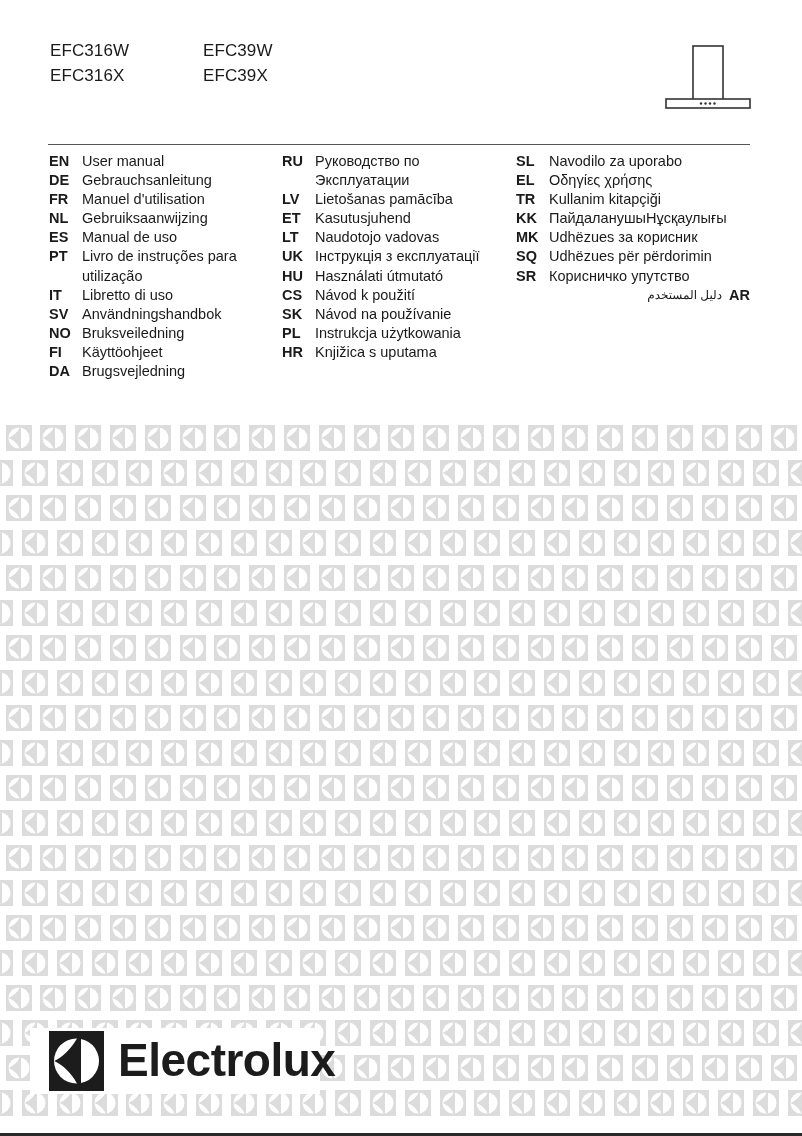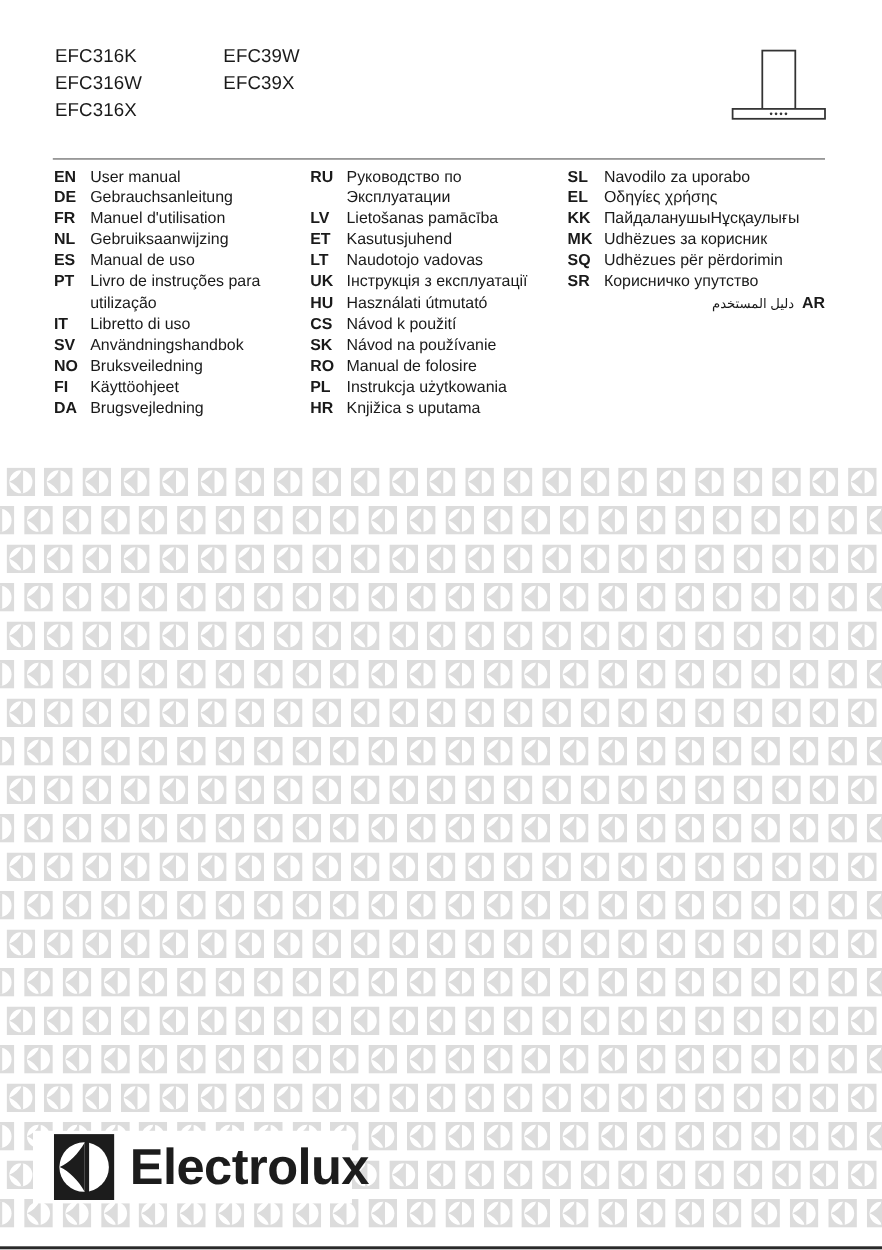--- a/index.html
+++ b/index.html
@@ -31,21 +31,20 @@
   .logo-mark { position: absolute; left: 49px; top: 1031px; width: 55px; height: 60px; }
   .logo-text { position: absolute; left: 118px; top: 1030px; font-size: 46px; font-weight: bold; letter-spacing: -0.5px; color: #1c1c1c; line-height: 60px; }
 
   .bottom-rule { position: absolute; left: 0; top: 1133px; width: 802px; height: 3px; background: #2a2a2a; }
 </style>
 </head>
 <body>
 
 <div class="models">
   <div class="model-col c1">
-    <div class="model">EFC316K</div>
     <div class="model">EFC316W</div>
     <div class="model">EFC316X</div>
   </div>
   <div class="model-col c2">
     <div class="model">EFC39W</div>
     <div class="model">EFC39X</div>
   </div>
 </div>
 
 <svg class="hood" viewBox="0 0 88 68">
@@ -141,41 +140,41 @@
     </div>
   <div class="lang-row">
       <span class="lang-code">CS</span>
       <span class="lang-text">Návod k použití</span>
     </div>
   <div class="lang-row">
       <span class="lang-code">SK</span>
       <span class="lang-text">Návod na používanie</span>
     </div>
   <div class="lang-row">
-      <span class="lang-code">RO</span>
-      <span class="lang-text">Manual de folosire</span>
-    </div>
-  <div class="lang-row">
       <span class="lang-code">PL</span>
       <span class="lang-text">Instrukcja użytkowania</span>
     </div>
   <div class="lang-row">
       <span class="lang-code">HR</span>
       <span class="lang-text">Knjižica s uputama</span>
     </div>
 </div>
 
 <div class="lang-col" style="left:516px;">
   <div class="lang-row">
       <span class="lang-code">SL</span>
       <span class="lang-text">Navodilo za uporabo</span>
     </div>
   <div class="lang-row">
       <span class="lang-code">EL</span>
       <span class="lang-text">Οδηγίες χρήσης</span>
+    </div>
+  <div class="lang-row">
+      <span class="lang-code">TR</span>
+      <span class="lang-text">Kullanim kitapçiği</span>
     </div>
   <div class="lang-row">
       <span class="lang-code">KK</span>
       <span class="lang-text">ПайдаланушыНұсқаулығы</span>
     </div>
   <div class="lang-row">
       <span class="lang-code">MK</span>
       <span class="lang-text">Udhëzues за корисник</span>
     </div>
   <div class="lang-row">

